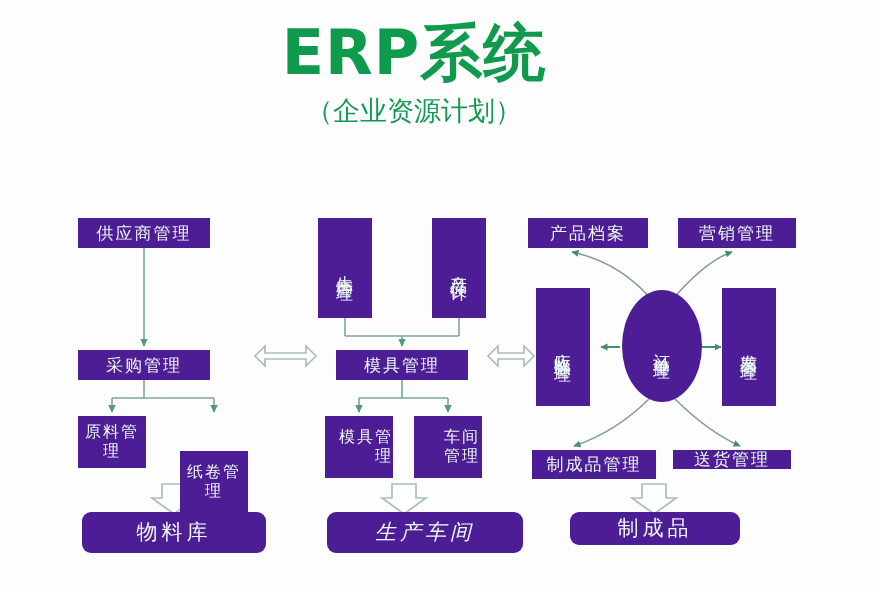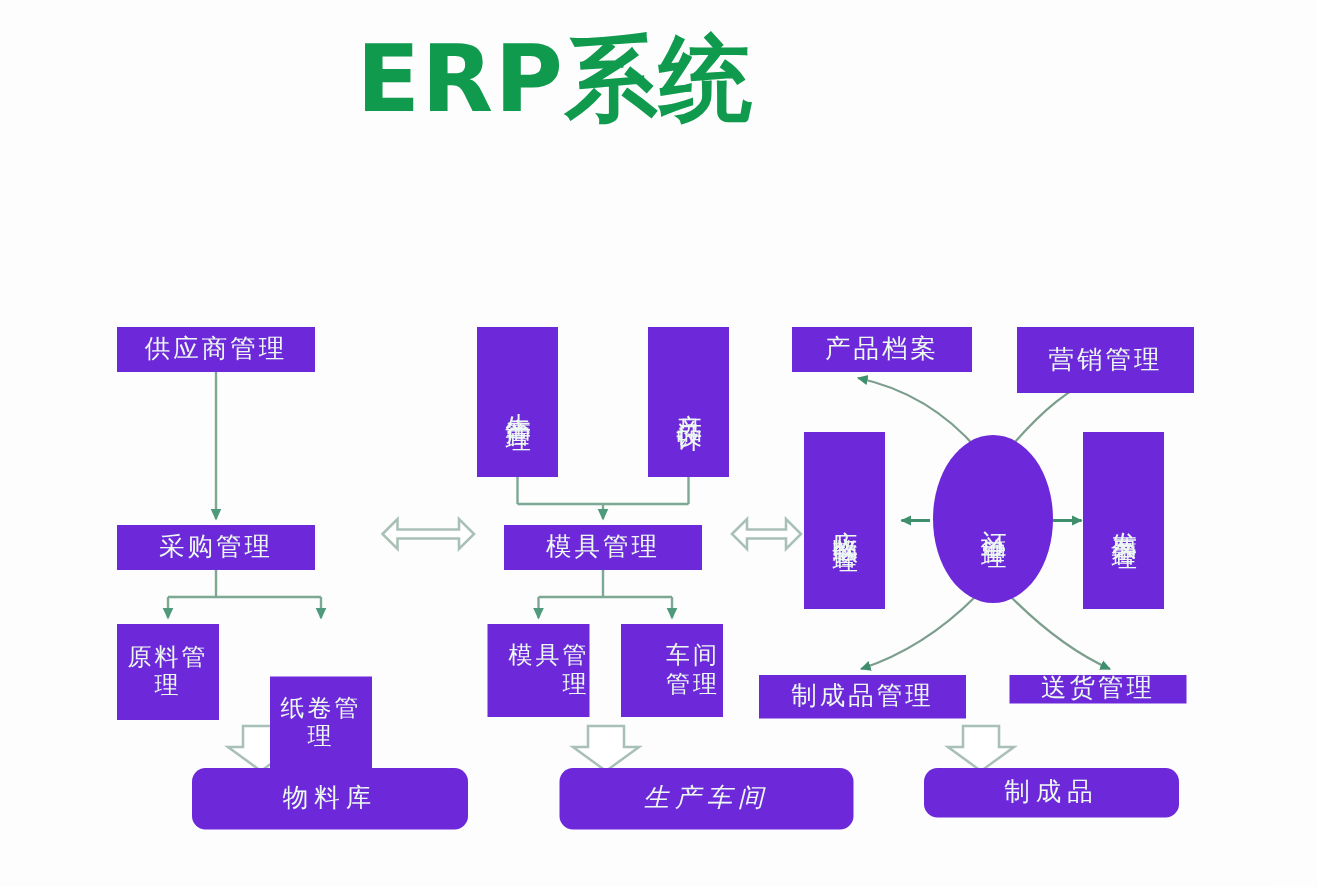--- a/index.html
+++ b/index.html
@@ -16,20 +16,21 @@
     background: #fdfdfd;
   }
 
   
   #title-block {
     position: absolute;
     left: 0;
     top: 20px;
     width: 740px;
     text-align: center;
+    padding-left: 44px;
   }
   #main-title {
     font-size: 62px;
     font-weight: bold;
     color: #0f9a4e;
     letter-spacing: 1px;
     line-height: 1.05;
     white-space: nowrap;
   }
   #main-title .latin {
@@ -40,21 +41,21 @@
     margin-top: 8px;
     font-size: 27px;
     color: #149a52;
     font-family: "DejaVu Serif", "Liberation Serif", serif;
     white-space: nowrap;
   }
 
   
   .node {
     position: absolute;
-    background: #6d28d9;
+    background: #4c1d95;
     color: #ecf8f1;
     display: flex;
     align-items: center;
     justify-content: center;
     text-align: center;
     font-family: "DejaVu Serif", "Liberation Serif", serif;
     box-sizing: border-box;
     letter-spacing: 2px;
     line-height: 1.18;
   }
@@ -66,23 +67,22 @@
     text-orientation: upright;
     font-size: 17px;
     letter-spacing: 3px;
   }
   .node.two-line {
     font-size: 16px;
     letter-spacing: 2px;
   }
   .node.rounded {
     border-radius: 9px;
-    font-size: 17px;
+    font-size: 21px;
     letter-spacing: 4px;
-    margin-left: 46px;
   }
   .node.ellipse {
     border-radius: 50%;
     writing-mode: vertical-rl;
     text-orientation: upright;
     font-size: 17px;
     letter-spacing: 3px;
   }
 
   
@@ -93,20 +93,21 @@
     width: 878px;
     height: 591px;
     pointer-events: none;
   }
 </style>
 </head>
 <body>
 
 <div id="title-block">
   <div id="main-title"><span class="latin">ERP</span><span>系统</span></div>
+  <div id="subtitle">（企业资源计划）</div>
 </div>
 
 <svg id="wires" viewBox="0 0 878 591">
   <defs>
     <marker id="solidArrow" markerWidth="9" markerHeight="9" refX="7" refY="4.5" orient="auto" markerUnits="userSpaceOnUse">
       <path d="M0,0.8 L8,4.5 L0,8.2 Z" fill="#4f9a7c"></path>
     </marker>
     <marker id="solidArrowSm" markerWidth="8" markerHeight="8" refX="6.5" refY="4" orient="auto" markerUnits="userSpaceOnUse">
       <path d="M0,0.6 L7.2,4 L0,7.4 Z" fill="#3f8f6f"></path>
     </marker>
@@ -175,45 +176,45 @@
 
   <g>
     <path d="M642,484 L666,484 L666,498 L676,498 L654,514 L632,498 L642,498 Z" fill="#ffffff" stroke="#a9c0b6" stroke-width="1.7" stroke-linejoin="miter"></path>
   </g>
 </svg>
 
 <div class="node h" style="left:78px; top:218px; width:132px; height:30px;">供应商管理</div>
 
 <div class="node h" style="left:78px; top:350px; width:132px; height:30px;">采购管理</div>
 
-<div class="node two-line" style="left:78px; top:416px; width:68px; height:64px;">原料管理</div>
+<div class="node two-line" style="left:78px; top:416px; width:68px; height:52px;">原料管理</div>
 
 <div class="node two-line" style="left:180px; top:416px; width:68px; height:62px;margin-top:35px;">纸卷管理</div>
 
 <div class="node rounded" style="left:82px; top:512px; width:184px; height:41px;">物料库</div>
 
 <div class="node v" style="left:318px; top:218px; width:54px; height:100px;">生产管理</div>
 
 <div class="node v" style="left:432px; top:218px; width:54px; height:100px;">产品设计</div>
 
 <div class="node h" style="left:336px; top:350px; width:132px; height:30px;">模具管理</div>
 
 <div class="node two-line" style="left:325px; top:416px; width:68px; height:62px;text-align:right;">模具管理</div>
 
 <div class="node two-line" style="left:414px; top:416px; width:68px; height:62px;padding-left:28px;">车间管理</div>
 
 <div class="node rounded" style="left:327px; top:512px; width:196px; height:41px;font-style:italic;">生产车间</div>
 
 <div class="node h" style="left:528px; top:218px; width:120px; height:30px;">产品档案</div>
 
-<div class="node h" style="left:678px; top:218px; width:118px; height:44px;">营销管理</div>
+<div class="node h" style="left:678px; top:218px; width:118px; height:30px;">营销管理</div>
 
 <div class="node v" style="left:536px; top:288px; width:54px; height:118px;">应收款管理</div>
 
 <div class="node ellipse" style="left:622px; top:290px; width:80px; height:112px;">订单管理</div>
 
 <div class="node v" style="left:722px; top:288px; width:54px; height:118px;">发票管理</div>
 
-<div class="node h" style="left:506px; top:450px; width:138px; height:29px;">制成品管理</div>
+<div class="node h" style="left:532px; top:450px; width:124px; height:29px;">制成品管理</div>
 
 <div class="node h" style="left:673px; top:450px; width:118px; height:19px;">送货管理</div>
 
 <div class="node rounded" style="left:570px; top:512px; width:170px; height:33px;">制成品</div>
 
 </body></html>

